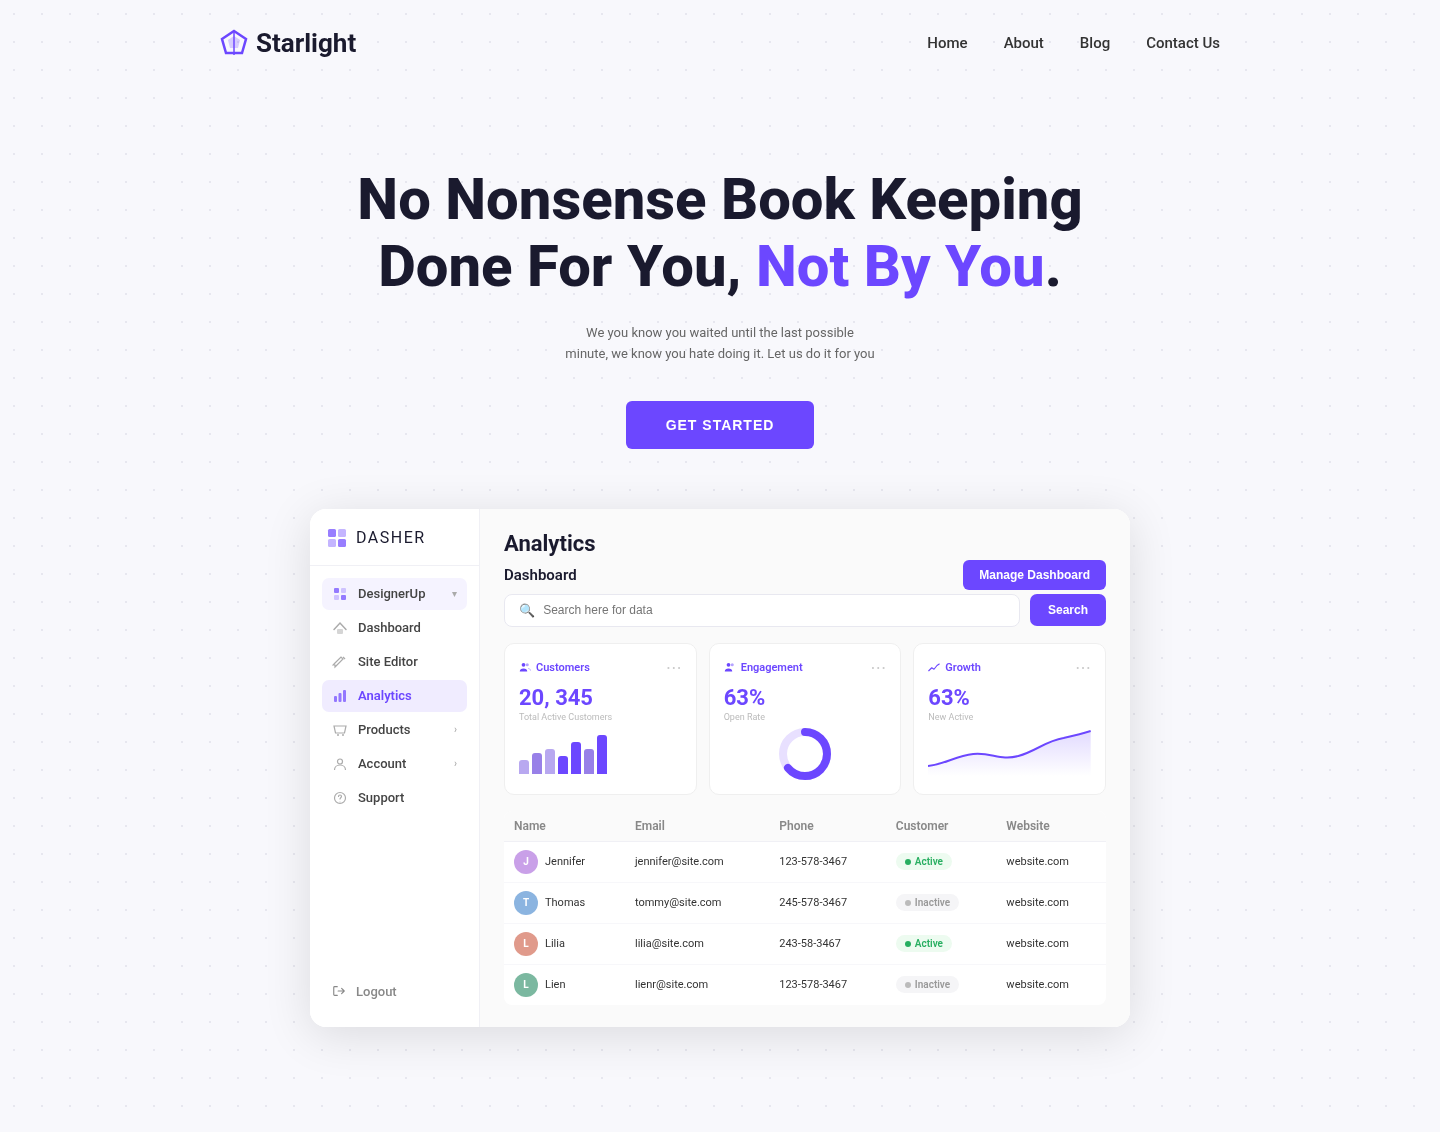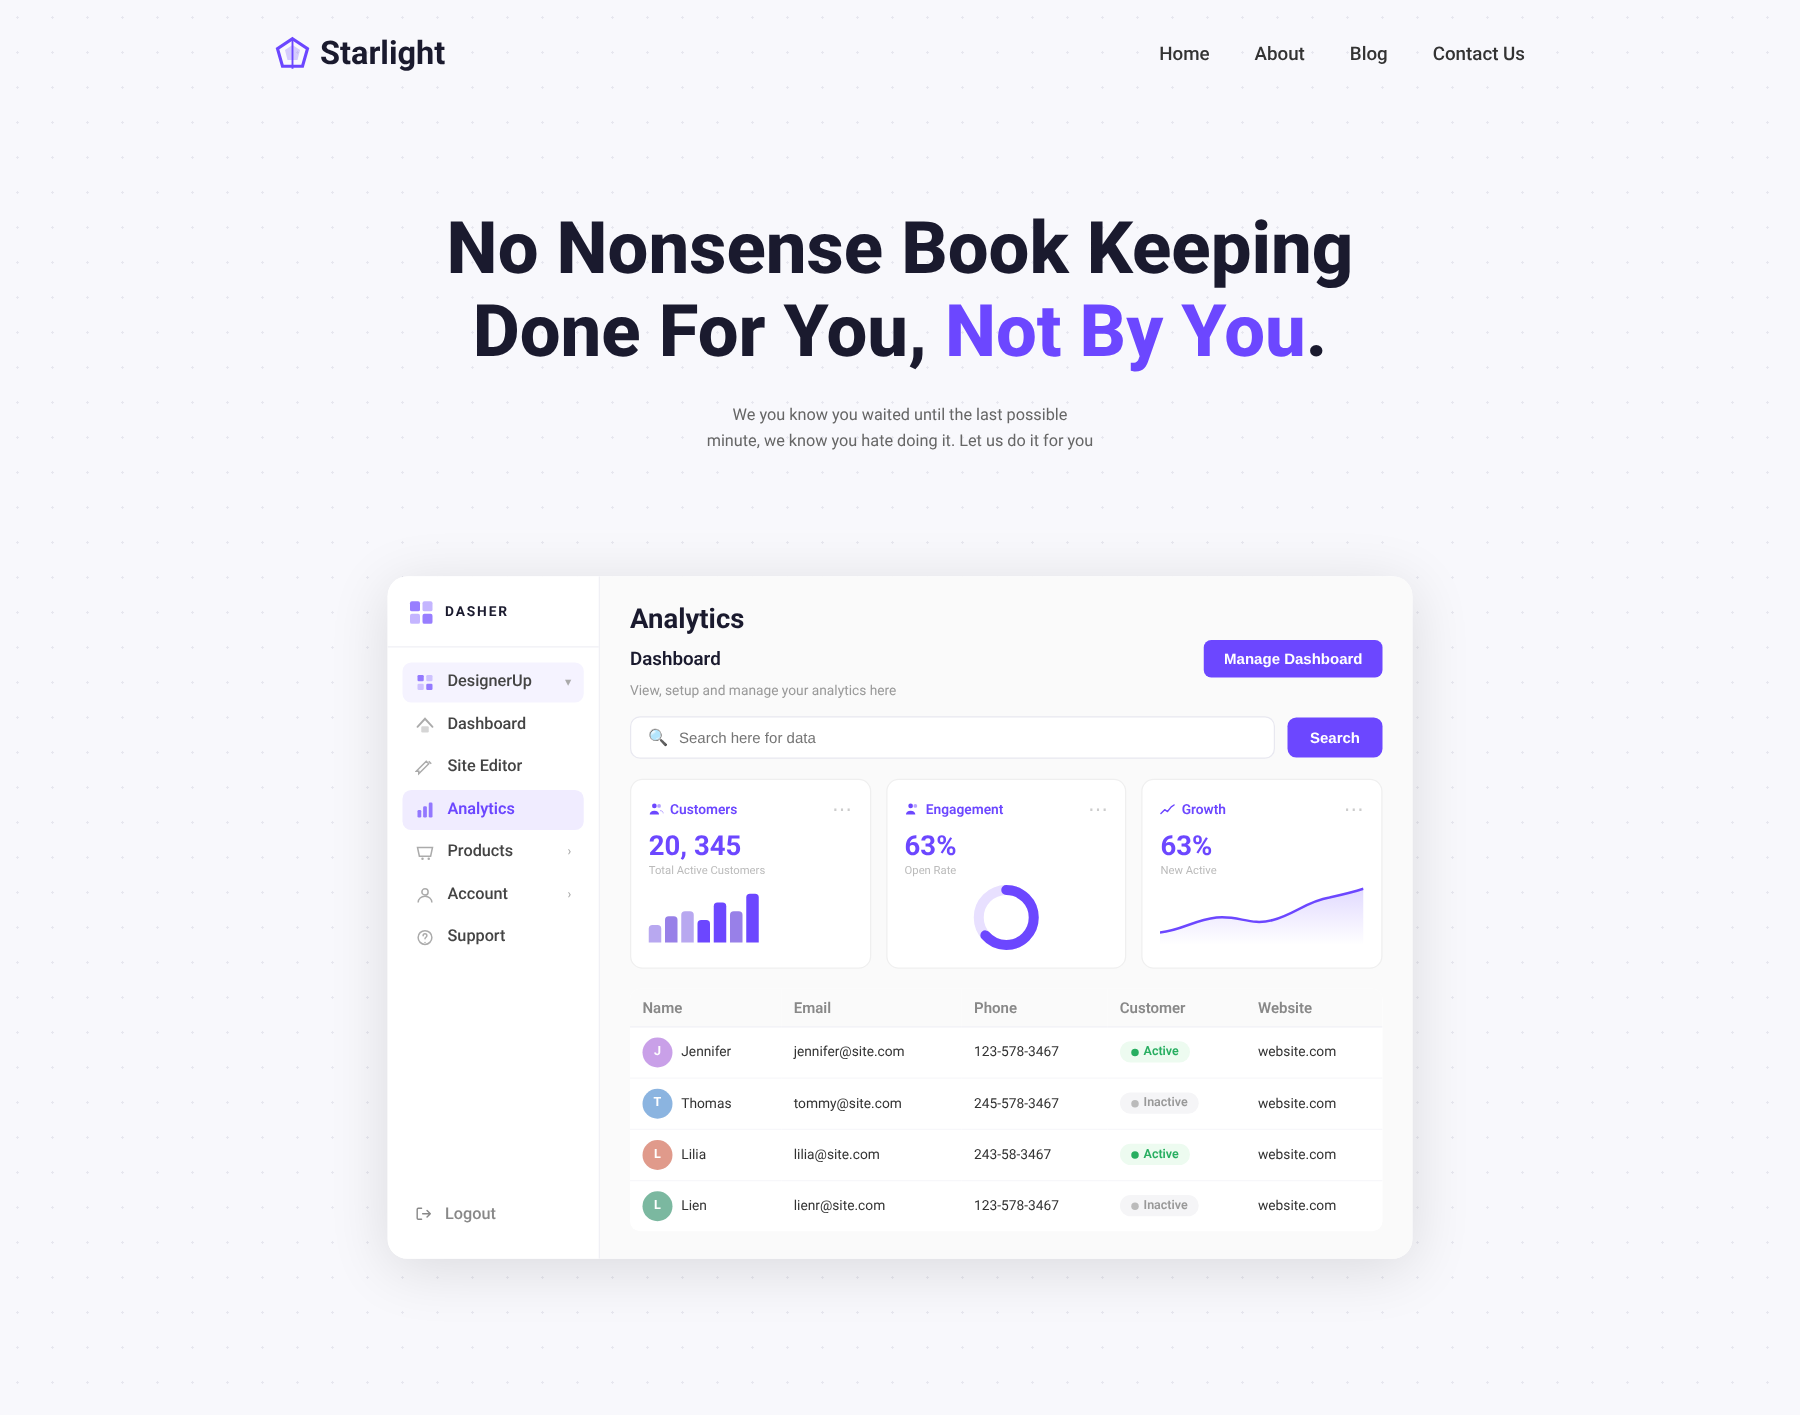--- a/index.html
+++ b/index.html
@@ -130,22 +130,22 @@
       gap: 8px;
       padding: 18px 16px 16px;
       border-bottom: 1px solid #f0f0f5;
     }
     .sidebar-header-icon {
       width: 22px;
       height: 22px;
       color: #6c47ff;
     }
     .sidebar-brand {
-      font-size: 11px;
-      font-weight: 700;
+      font-size: 16px;
+      font-weight: 400;
       letter-spacing: 1.5px;
       color: #1a1a2e;
     }
 
     .sidebar-section {
       padding: 12px 12px 0;
     }
     .sidebar-item {
       display: flex;
       align-items: center;
@@ -409,20 +409,21 @@
 
 <section class="hero">
   <h1>
     <span>No Nonsense Book Keeping</span><br>
     <span>Done For You, </span><span class="accent">Not By You</span><span>.</span>
   </h1>
   <p>
     <span>We you know you waited until the last possible</span><br>
     <span>minute, we know you hate doing it. Let us do it for you</span>
   </p>
+  <button class="btn-cta">GET STARTED</button>
 </section>
 
 <div class="mockup-container">
   <div class="mockup">
 
     <aside class="sidebar">
       <div class="sidebar-header">
         <svg class="sidebar-header-icon" viewBox="0 0 22 22" fill="none">
           <rect x="2" y="2" width="8" height="8" rx="1.5" fill="#6c47ff" opacity="0.7"></rect>
           <rect x="12" y="2" width="8" height="8" rx="1.5" fill="#6c47ff" opacity="0.4"></rect>
@@ -510,21 +511,20 @@
       </div>
     </aside>
 
     <main class="main-content">
       <div class="analytics-title">Analytics</div>
 
       <div class="dashboard-row">
         <span class="dashboard-label">Dashboard</span>
         <button class="btn-manage">Manage Dashboard</button>
       </div>
-      <div class="dashboard-sub">View, setup and manage your analytics here</div>
 
       <div class="search-bar">
         <div class="search-input-wrap">
           <span class="search-icon">🔍</span>
           <input type="text" placeholder="Search here for data" style="">
         </div>
         <button class="btn-search">Search</button>
       </div>
 
       <div class="metric-cards">

